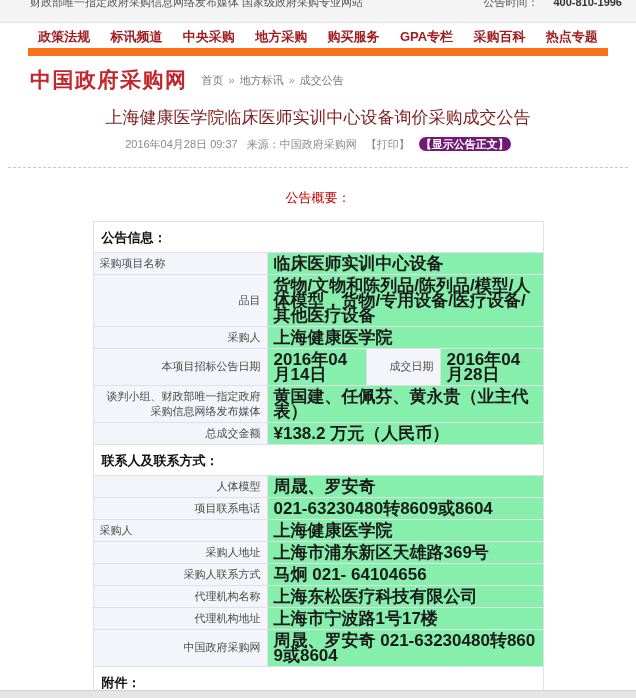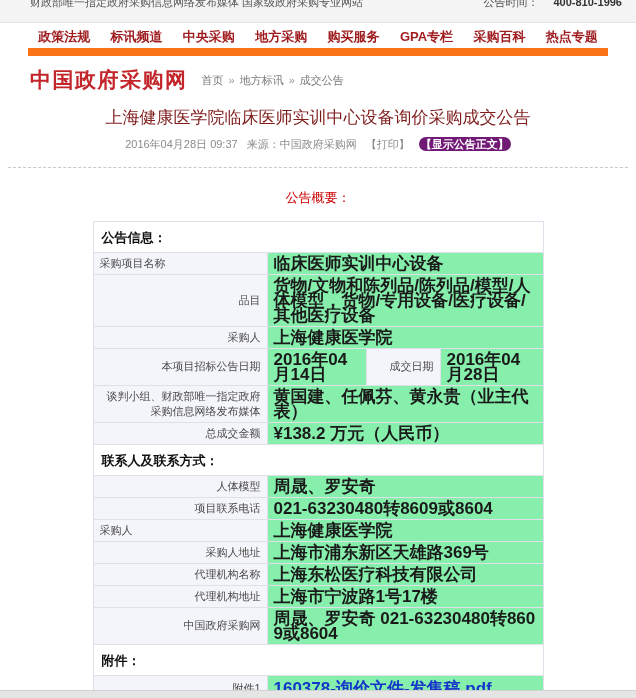--- a/index.html
+++ b/index.html
@@ -170,20 +170,24 @@
         </tr>
         <tr>
           <td class="cell-label align-center">采购人</td>
           <td class="cell-value" colspan="3">上海健康医学院</td>
         </tr>
         <tr>
           <td class="cell-label">采购人地址</td>
           <td class="cell-value" colspan="3">上海市浦东新区天雄路369号</td>
         </tr>
         <tr>
+          <td class="cell-label">采购人联系方式</td>
+          <td class="cell-value" colspan="3">马炯 021- 64104656</td>
+        </tr>
+        <tr>
           <td class="cell-label">代理机构名称</td>
           <td class="cell-value" colspan="3">上海东松医疗科技有限公司</td>
         </tr>
         <tr>
           <td class="cell-label">代理机构地址</td>
           <td class="cell-value" colspan="3">上海市宁波路1号17楼</td>
         </tr>
         <tr>
           <td class="cell-label">中国政府采购网</td>
           <td class="cell-value" colspan="3">周晟、罗安奇 021-63230480转8609或8604</td>

